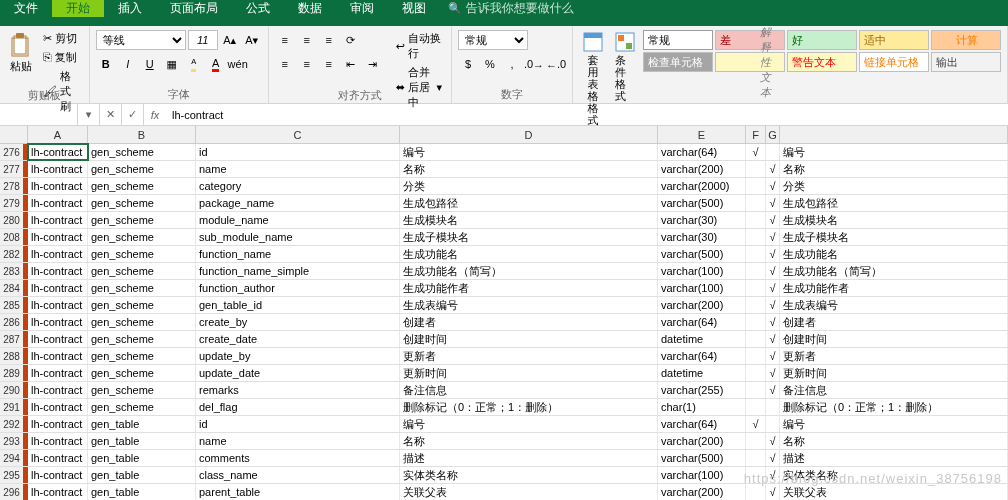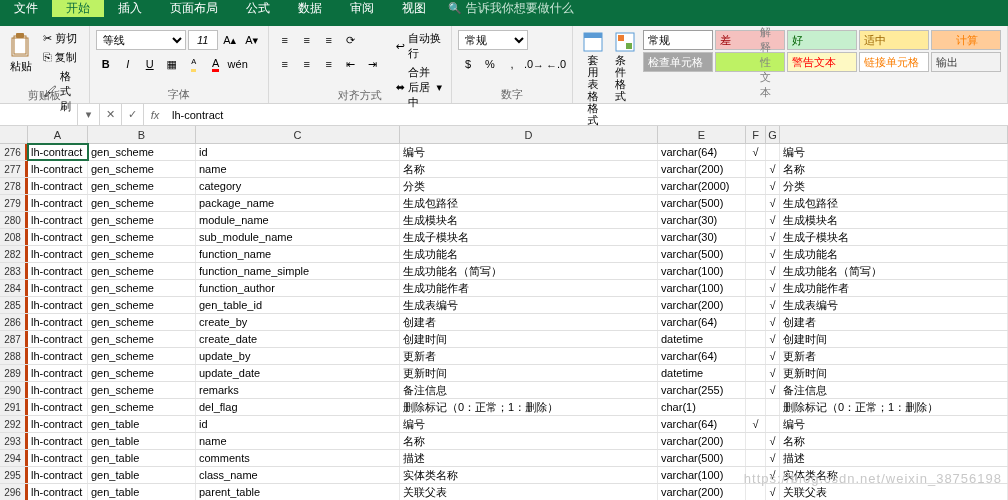--- a/index.html
+++ b/index.html
@@ -1,19 +1,19 @@
 <!DOCTYPE html>
 <html><head>
 <meta charset="utf-8">
 <style>
 *{box-sizing:border-box;margin:0;padding:0;font-family:"Microsoft YaHei","Segoe UI",sans-serif;font-size:11px;}
 body{background:#fff;overflow:hidden;width:1008px;height:500px;position:relative;}
 .tabbar{background:#0b6e3f;height:26px;display:flex;align-items:flex-start;color:#fff;}
 .tab{padding:0 14px;display:flex;align-items:center;cursor:pointer;font-size:12px;}
-.tab.active{background:#bef264;color:#0b6e3f;}
+.tab.active{background:#84cc16;color:#0b6e3f;}
 .search-hint{display:flex;align-items:center;gap:4px;margin-left:8px;color:#c7e4d4;font-size:12px;}
 .ribbon{background:#f3f3f3;border-bottom:1px solid #d4d4d4;height:78px;display:flex;position:relative;}
 .group{border-right:1px solid #d9d9d9;display:flex;flex-direction:column;justify-content:space-between;padding:4px 6px 2px 6px;}
 .group-label{text-align:center;font-size:11px;color:#666;height:14px;}
 .group-body{display:flex;align-items:flex-start;gap:4px;height:58px;}
 .btn-lg{display:flex;flex-direction:column;align-items:center;justify-content:center;padding:2px 4px;gap:2px;line-height:1.1;cursor:pointer;}
 .mini-stack{display:flex;flex-direction:column;gap:2px;}
 .mini{display:flex;align-items:center;gap:3px;padding:1px 3px;cursor:pointer;}
 .ic{display:inline-flex;align-items:center;justify-content:center;}
 select,input.sz{border:1px solid #bfbfbf;background:#fff;height:20px;font-size:11px;padding:0 2px;}
@@ -29,21 +29,21 @@
 .nb-btns{display:flex;height:100%;}
 .nb-btn{width:22px;border-right:1px solid #d4d4d4;display:flex;align-items:center;justify-content:center;color:#666;}
 .fx{width:22px;display:flex;align-items:center;justify-content:center;font-style:italic;color:#666;}
 .formula{flex:1;padding:0 6px;}
 .sheet{position:relative;height:374px;overflow:hidden;}
 .colhdr{display:flex;height:18px;background:#f0f0f0;border-bottom:1px solid #ccc;}
 .rowhdrcell{width:28px;border-right:1px solid #ccc;}
 .ch{border-right:1px solid #ccc;display:flex;align-items:center;justify-content:center;font-size:11px;color:#333;}
 .rows{height:356px;}
 .row{display:flex;height:17px;border-bottom:1px solid #e0e0e0;}
-.rh{width:28px;background:#f0f0f0;border-right:3px solid #c2410c;display:flex;align-items:center;justify-content:center;font-size:10px;color:#333;}
+.rh{width:28px;background:#f0f0f0;border-right:5px solid #c2410c;display:flex;align-items:center;justify-content:center;font-size:10px;color:#333;}
 .cell{border-right:1px solid #e8e8e8;padding:0 3px;overflow:hidden;white-space:nowrap;font-size:11px;display:flex;align-items:center;}
 .cA{width:60px;} .cB{width:108px;} .cC{width:204px;} .cD{width:258px;} .cE{width:88px;} .cF{width:20px;justify-content:center;} .cG{width:14px;justify-content:center;} .cH{width:228px;}
 .wm{position:absolute;right:6px;bottom:14px;color:#c8c8c8;font-size:13px;letter-spacing:1px;pointer-events:none;}
 .a1sel{outline:2px solid #1e7145;outline-offset:-1px;}
 </style>
 </head>
 <body>
 
 <div class="tabbar" id="tabbar">
     <div class="tab">文件</div>
@@ -188,21 +188,21 @@
       <div class="style-pane" style="flex-direction:column;gap:2px;" id="stylepane">
           <div class="style-pane">
             <div class="style-cell" style="background: rgb(255, 255, 255); color: rgb(0, 0, 0); border-color: rgb(158, 158, 158);">常规</div>
             <div class="style-cell" style="background: rgb(245, 193, 191); color: rgb(156, 0, 6);">差</div>
             <div class="style-cell" style="background: rgb(198, 239, 206); color: rgb(0, 97, 0);">好</div>
             <div class="style-cell" style="background: rgb(255, 235, 156); color: rgb(156, 101, 0);">适中</div>
             <div class="style-cell" style="background: rgb(255, 204, 153); color: rgb(250, 125, 0); padding-left: 24px;">计算</div>
           </div>
           <div class="style-pane">
             <div class="style-cell" style="background: rgb(165, 165, 165); color: rgb(255, 255, 255);">检查单元格</div>
-            <div class="style-cell" style="background: #bef264; color: rgb(127, 127, 127);  padding-left: 44px;">解释性文本</div>
+            <div class="style-cell" style="background: #fef9c3; color: rgb(127, 127, 127); font-style: italic; padding-left: 44px;">解释性文本</div>
             <div class="style-cell" style="background: #fef9c3; color: rgb(255, 0, 0);">警告文本</div>
             <div class="style-cell" style="background: rgb(255, 255, 255); color: rgb(250, 125, 0);">链接单元格</div>
             <div class="style-cell" style="background: rgb(242, 242, 242); color: rgb(63, 63, 63);">输出</div>
           </div>
         </div>
     </div>
   </div>
 </div>
 
 <div class="namebox">

